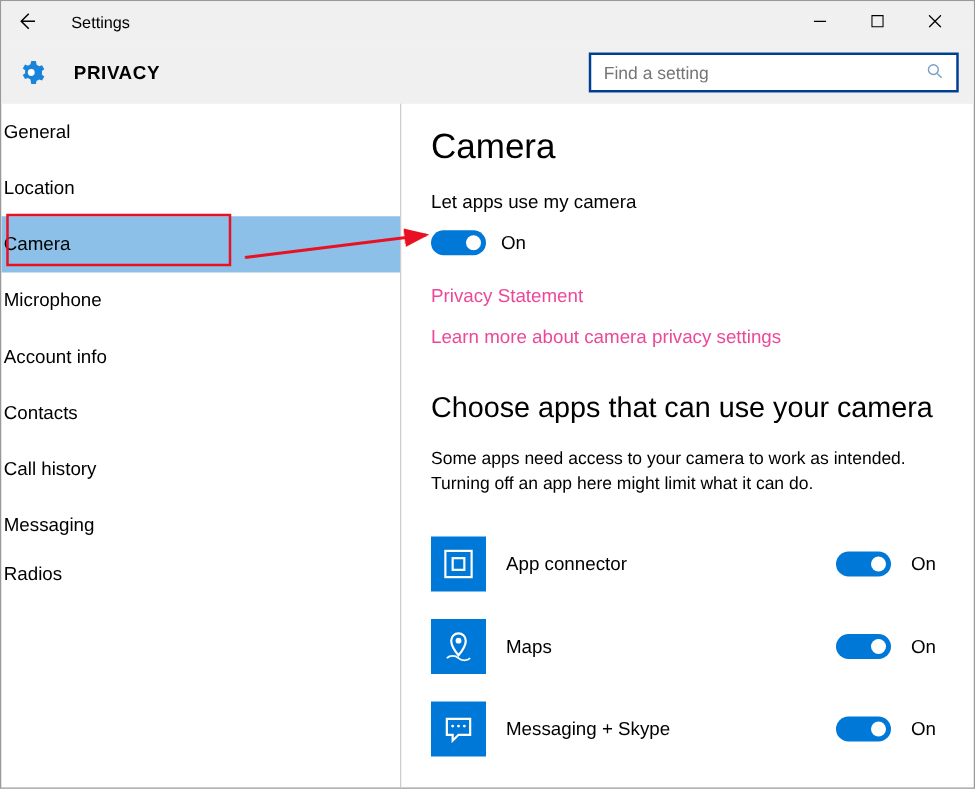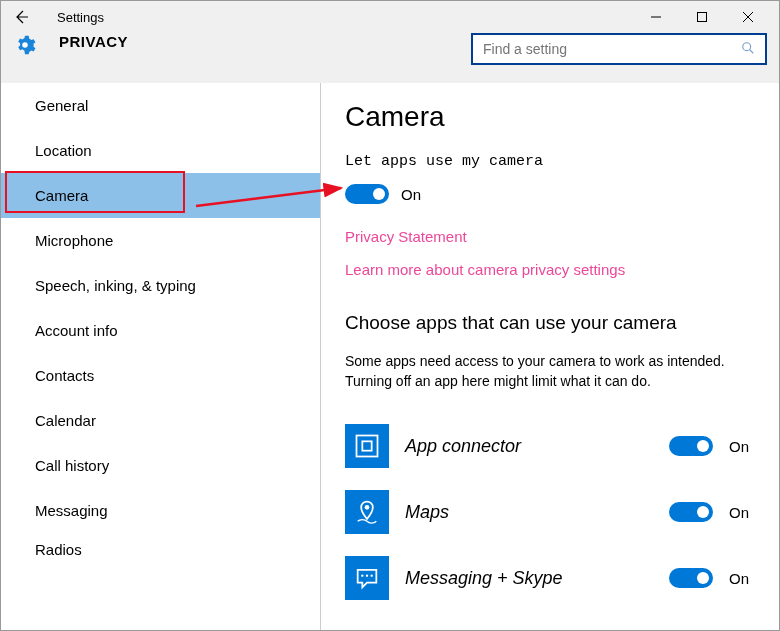--- a/index.html
+++ b/index.html
@@ -4,50 +4,50 @@
   <style>
     * { box-sizing: border-box; margin: 0; padding: 0; }
     body { font-family: "Segoe UI", Tahoma, sans-serif; font-size: 14px; color: #000; background: #fff; width: 780px; height: 631px; overflow: hidden; border: 1px solid #999; position: relative; }
     
     .titlebar { height: 30px; background: #f0f0f0; display: flex; align-items: center; padding: 16px 8px; }
     .titlebar .back { width: 24px; height: 24px; display: flex; align-items: center; justify-content: center; cursor: pointer; }
     .titlebar .title { margin-left: 24px; font-size: 13px; }
     .titlebar .controls { margin-left: auto; display: flex; gap: 0; }
     .titlebar .controls div { width: 46px; height: 30px; display: flex; align-items: center; justify-content: center; cursor: pointer; font-size: 11px; }
     
-    .header { height: 50px; background: #f0f0f0; display: flex; padding: 0 12px; }
+    .header { height: 50px; background: #f0f0f0; display: flex; align-items: center; padding: 0 12px; }
     .gear { width: 24px; height: 24px; color: #0078d7; display: flex; align-items: center; justify-content: center; }
     .category { margin-left: 22px; font-weight: 600; font-size: 15px; letter-spacing: 0.5px; }
     .search { margin-left: auto; width: 296px; height: 32px; border: 2px solid #003e92; display: flex; align-items: center; padding: 0 10px; background: #fff; }
     .search input { flex: 1; border: none; outline: none; font-size: 14px; color: #0f766e; font-family: inherit; }
     .search .sicon { color: #0078d7; font-size: 14px; }
     
     .body { display: flex; height: calc(100% - 80px); }
     .sidebar { width: 320px; border-right: 1px solid #ccc; overflow-y: auto; position: relative; }
     .sidebar::-webkit-scrollbar { width: 12px; }
     .sidebar::-webkit-scrollbar-thumb { background: #999; }
-    .sidebar-item { padding: 14px 34px; font-size: 15px; cursor: pointer; }
+    .sidebar-item { padding: 14px 2px; font-size: 15px; cursor: pointer; }
     .sidebar-item.selected { background: #8cc0e8; }
     .sidebar-item.highlighted { position: relative; }
     .red-box { position: absolute; border: 2px solid #e81123; pointer-events: none; }
     
     .content { flex: 1; padding: 18px 24px 18px 24px; overflow-y: auto; position: relative; }
     .content h1 { font-size: 28px; font-weight: 400; margin-bottom: 20px; }
-    .content h2 { font-size: 19px; font-weight: 400; margin-bottom: 18px; margin-top: 34px; }
-    .subtext { font-size: 15px; margin-bottom: 14px; font-family: Liberation Mono, monospace; }
+    .content h2 { font-size: 23px; font-weight: 400; margin-bottom: 18px; margin-top: 34px; }
+    .subtext { font-size: 15px; margin-bottom: 14px; }
     .toggle-row { display: flex; align-items: center; gap: 12px; margin-bottom: 24px; }
     .toggle { width: 44px; height: 20px; border-radius: 10px; background: #0078d7; position: relative; cursor: pointer; }
     .toggle .knob { width: 12px; height: 12px; background: #fff; border-radius: 50%; position: absolute; top: 4px; right: 4px; }
     .toggle-label { font-size: 15px; }
     .link { color: #ec4899; font-size: 15px; margin-bottom: 16px; display: block; cursor: pointer; }
     .desc { font-size: 14px; line-height: 1.4; margin-bottom: 33px; }
     
     .app-row { display: flex; align-items: center; gap: 16px; margin-bottom: 22px; }
     .app-icon { width: 44px; height: 44px; background: #0078d7; display: flex; align-items: center; justify-content: center; color: #fff; flex-shrink: 0; }
-    .app-name { font-size: 18px; flex: 1; font-style: italic; }
+    .app-name { font-size: 15px; flex: 1; }
     .app-toggle { width: 44px; height: 20px; border-radius: 10px; background: #0078d7; position: relative; cursor: pointer; }
     .app-toggle .knob { width: 12px; height: 12px; background: #fff; border-radius: 50%; position: absolute; top: 4px; right: 4px; }
     .app-state { width: 26px; font-size: 15px; text-align: left; }
     
     .arrow-annot { position: absolute; pointer-events: none; }
   </style>
 </head>
 <body>
 
 <div class="titlebar">
@@ -98,24 +98,22 @@
 
 <div class="body">
   <div class="sidebar">
     <div class="sidebar-item"><span>General</span></div>
     <div class="sidebar-item"><span>Location</span></div>
     <div class="sidebar-item selected highlighted" style="position:relative;">
       <span>Camera</span>
       <div class="red-box" style="left:4px; top:-2px; width:180px; height:42px;"></div>
     </div>
     <div class="sidebar-item"><span>Microphone</span></div>
-    <div class="sidebar-item"><span>Speech, inking, &amp; typing</span></div>
     <div class="sidebar-item"><span>Account info</span></div>
     <div class="sidebar-item"><span>Contacts</span></div>
-    <div class="sidebar-item"><span>Calendar</span></div>
     <div class="sidebar-item"><span>Call history</span></div>
     <div class="sidebar-item"><span>Messaging</span></div>
     <div class="sidebar-item" style="padding-bottom:2px; padding-top:8px;"><span>Radios</span></div>
   </div>
 
   <div class="content">
     <h1>Camera</h1>
     <div class="subtext">Let apps use my camera</div>
     <div class="toggle-row">
       <div class="toggle">

